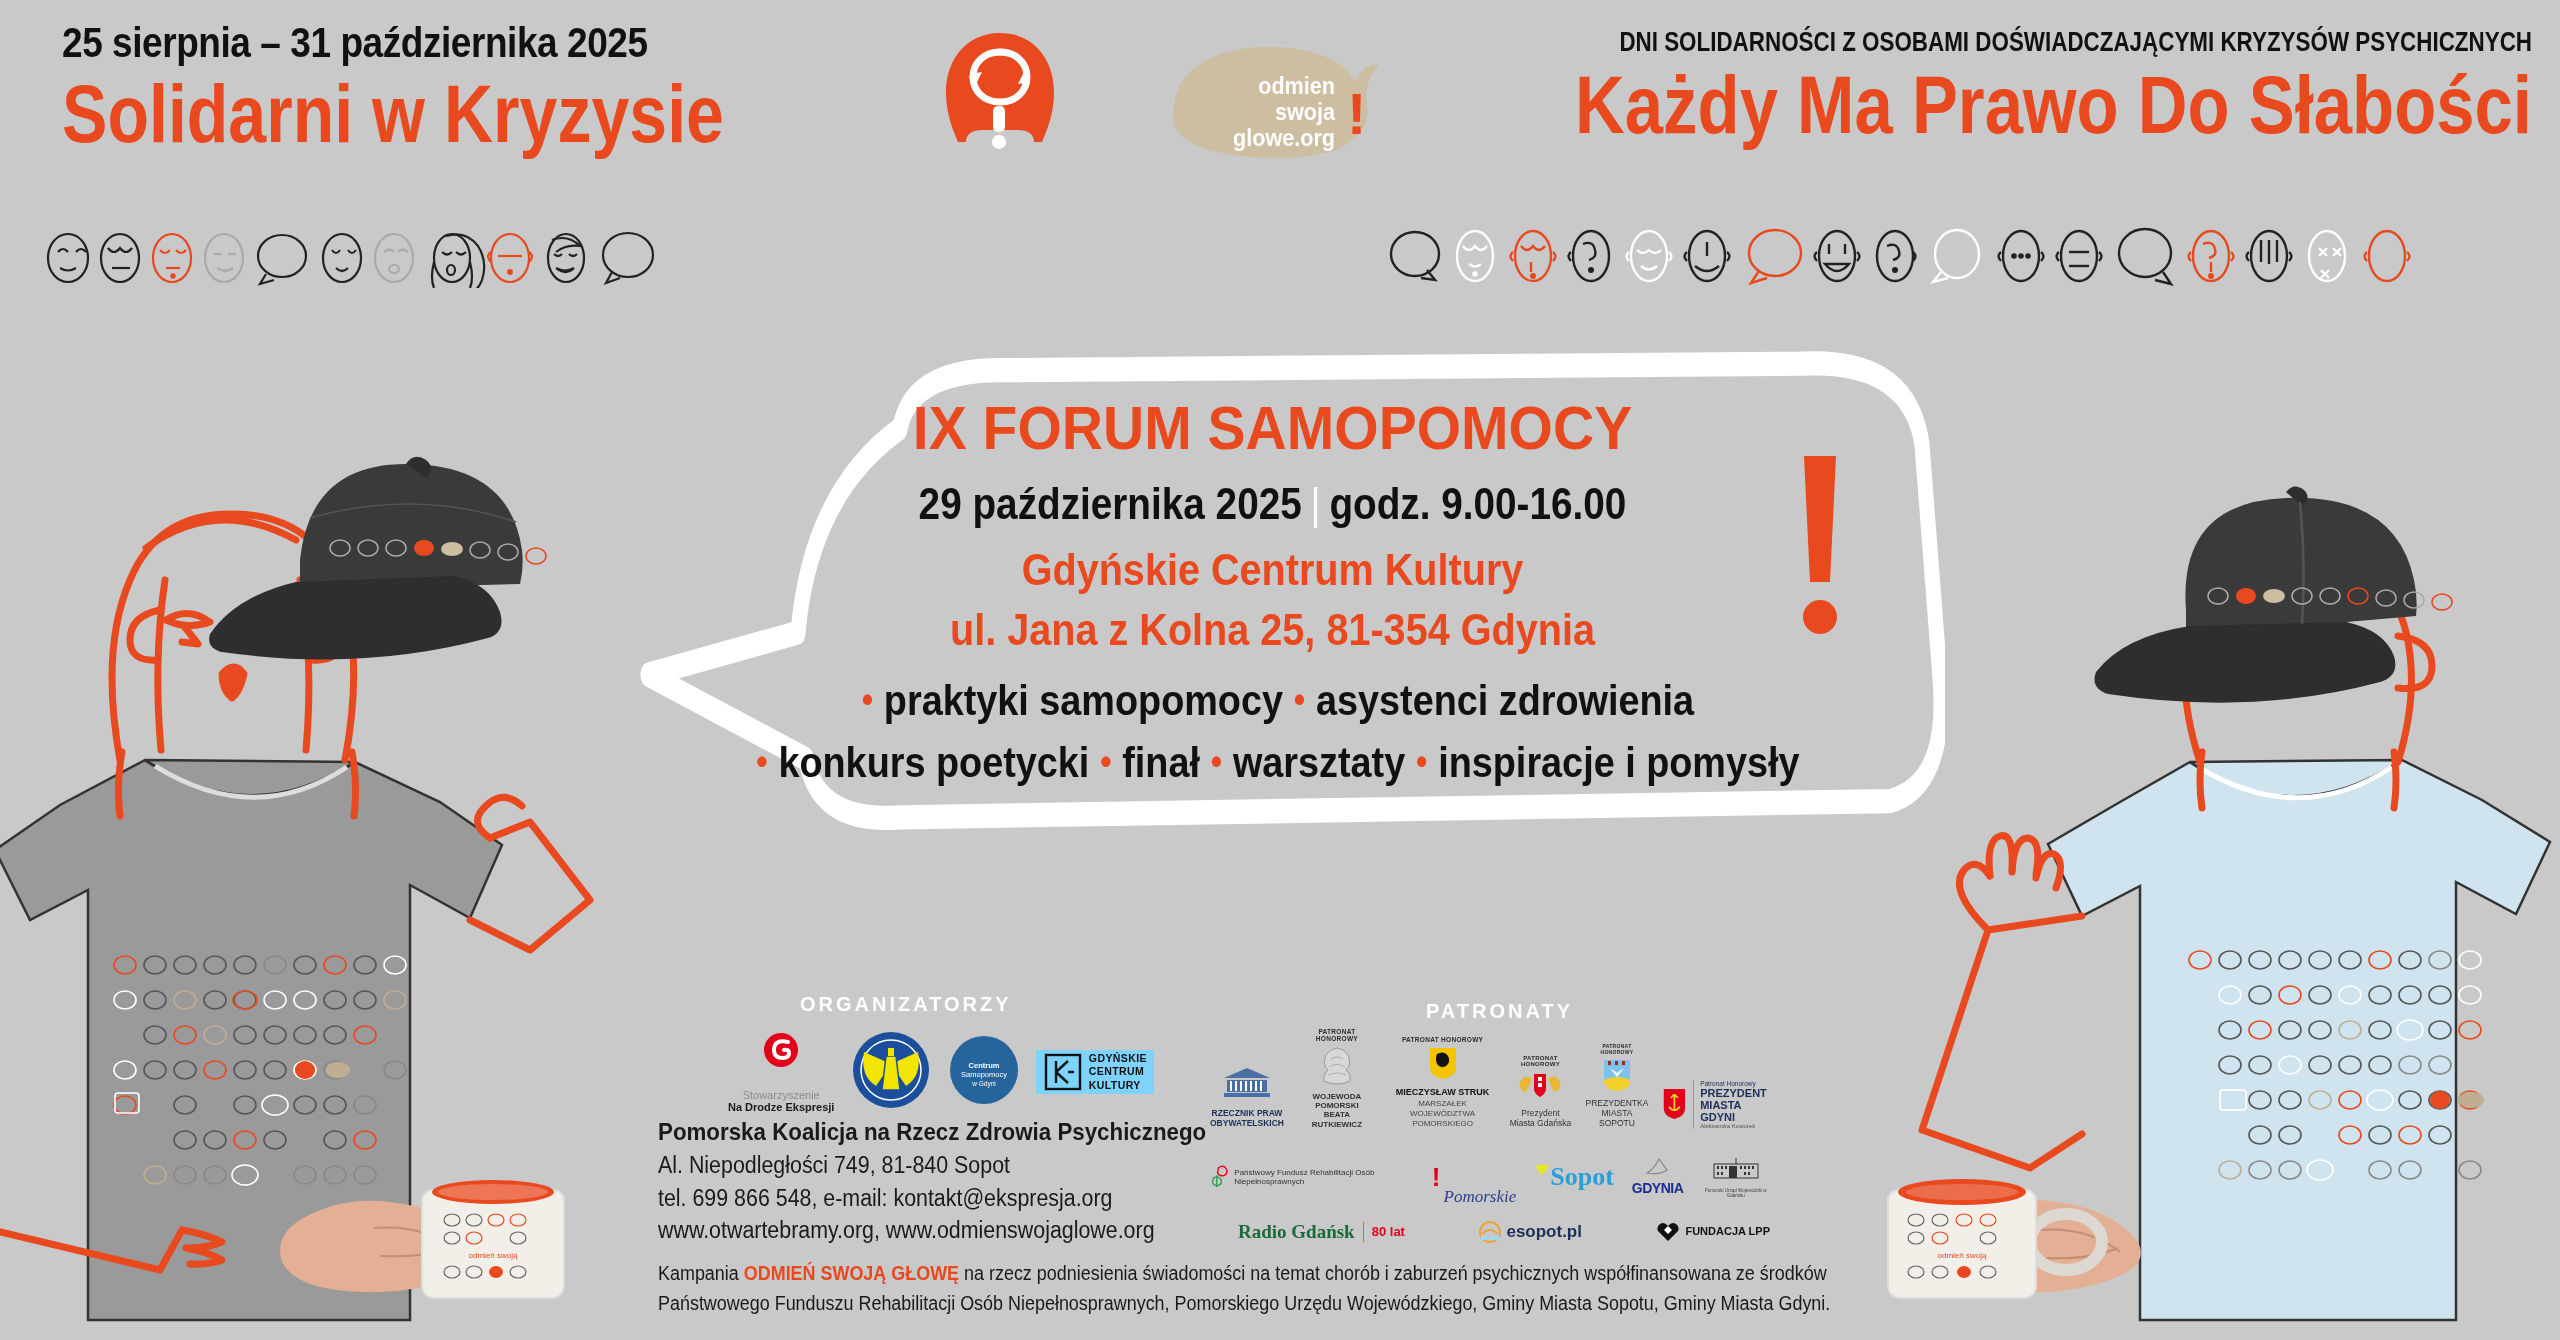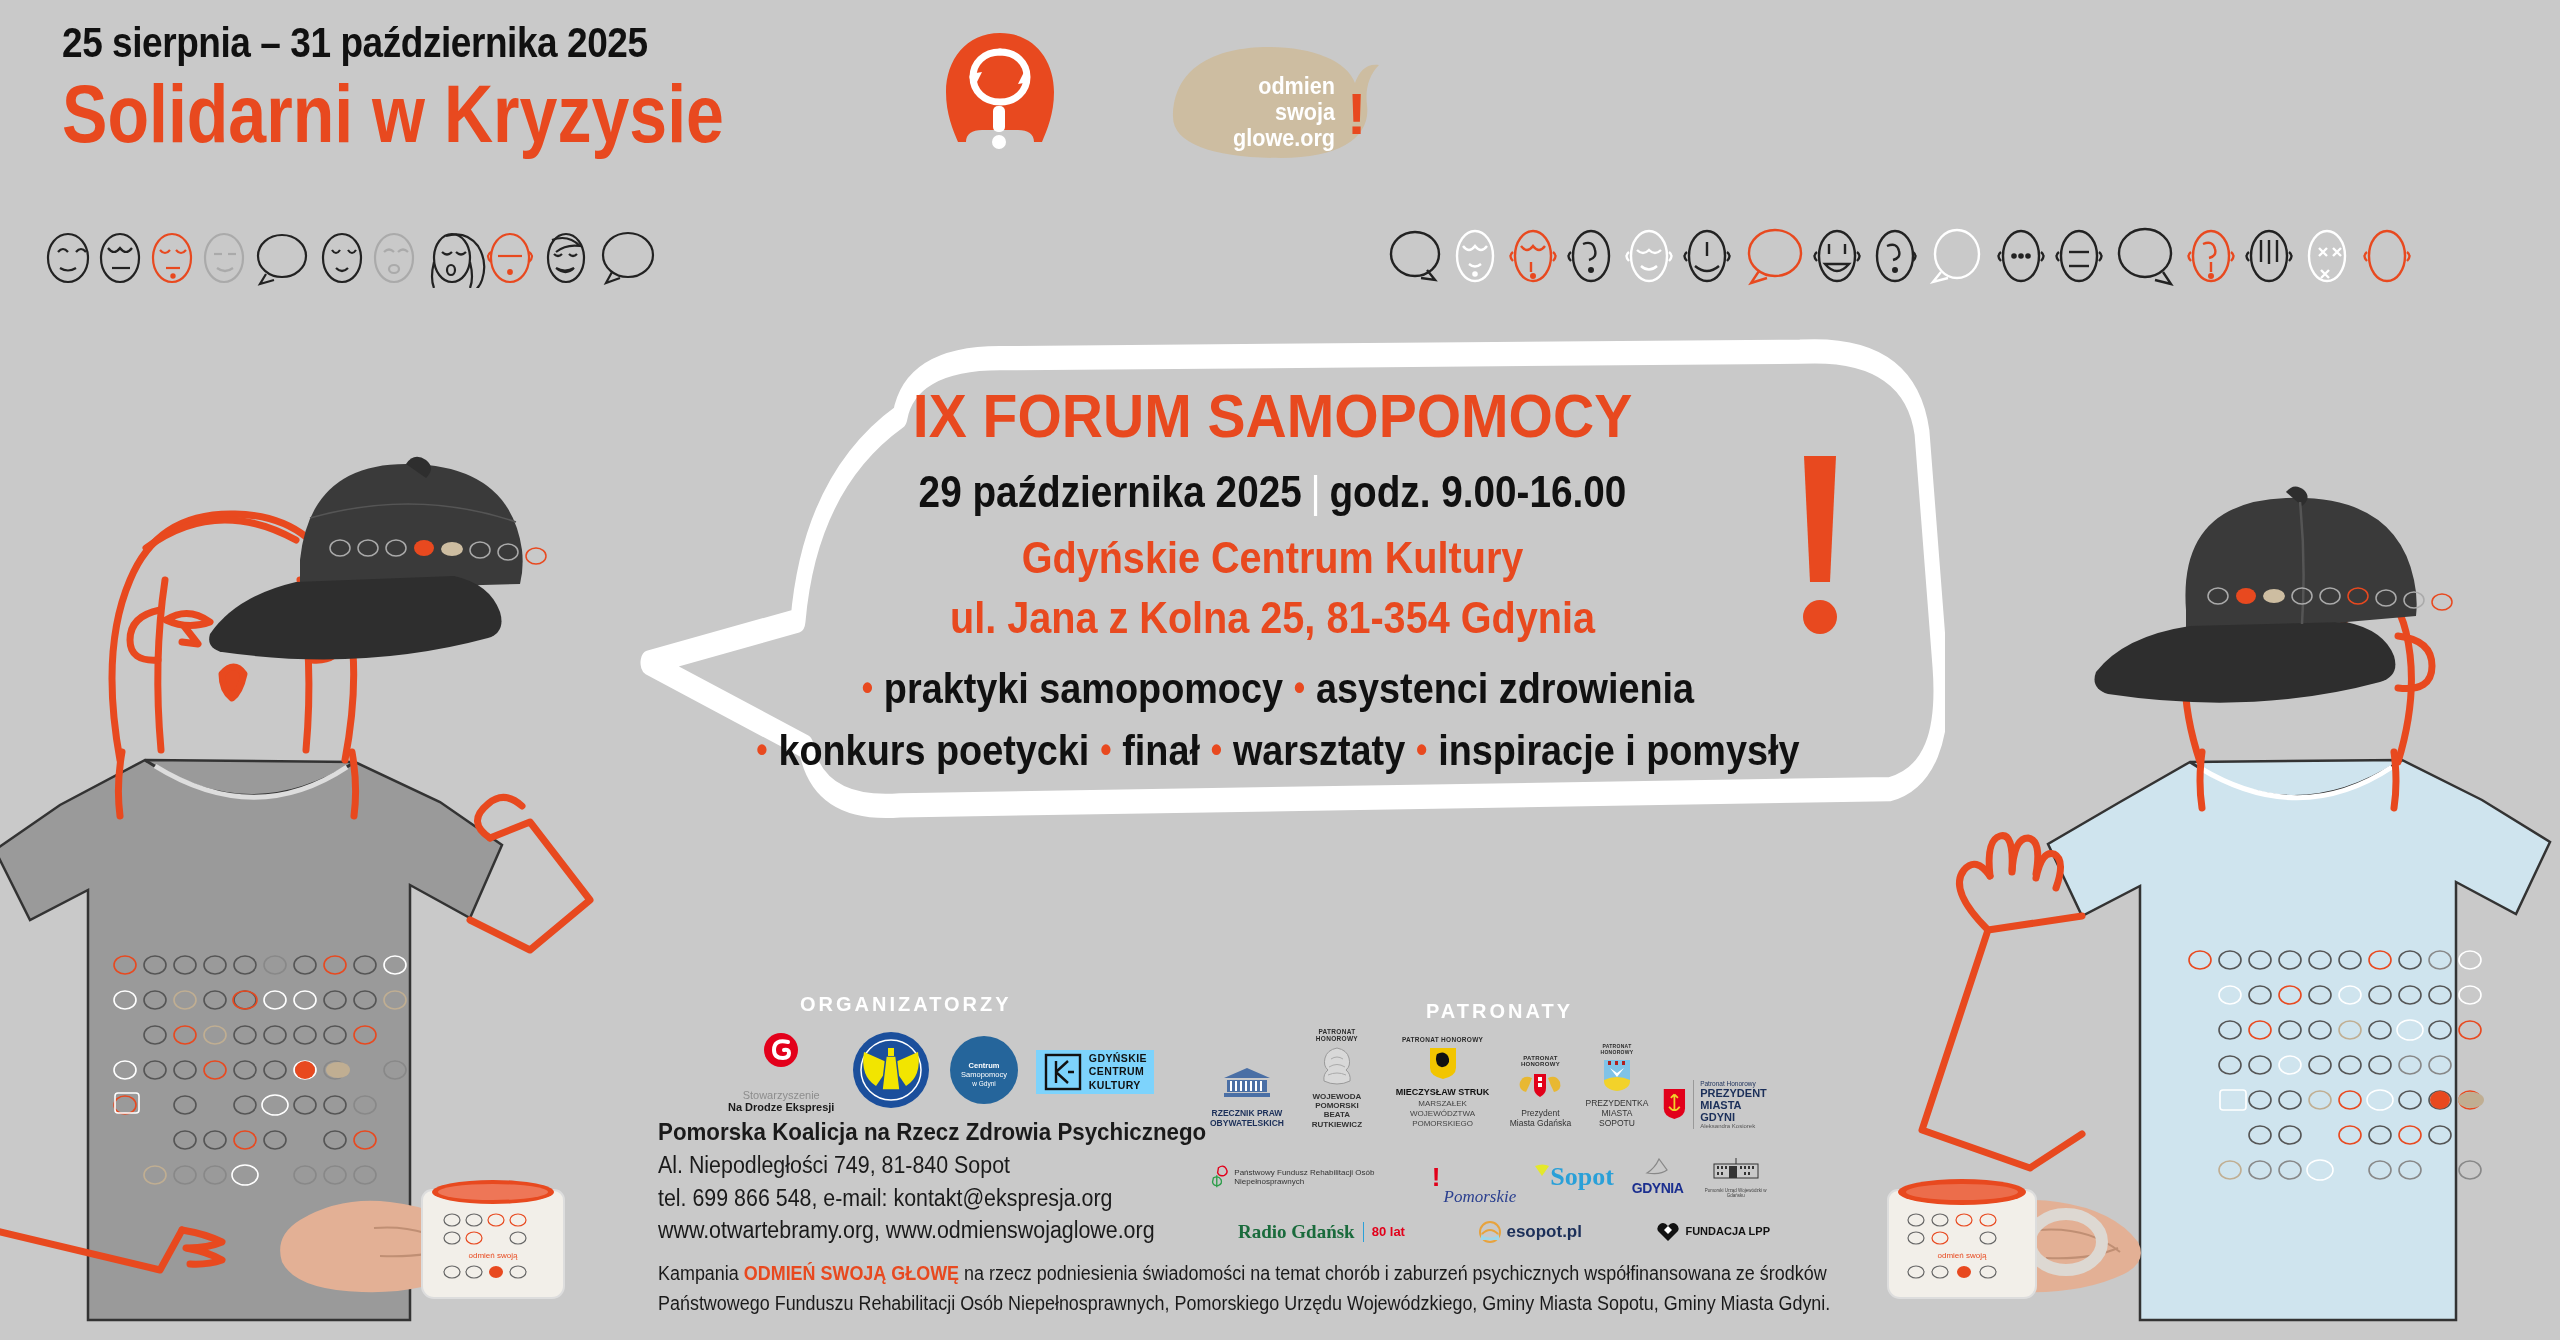--- a/index.html
+++ b/index.html
@@ -93,21 +93,21 @@
   }
 
   
   .faces-row { position: absolute; display: flex; align-items: center; }
   .faces-left  { left: 42px;  top: 228px; gap: 6px; }
   .faces-right { left: 1385px; top: 226px; gap: 8px; }
 
   
   .bubble {
     position: absolute;
-    left: 600px; top: 324px;
+    left: 600px; top: 336px;
     width: 1345px; height: 520px;
   }
   .bubble-content {
     position: absolute;
     left: 0; top: 56px; width: 1345px;
     text-align: center;
   }
   .ev-title {
     font-family: "Liberation Sans Narrow","Liberation Sans",sans-serif;
     font-weight: bold; font-size: 62px; color:#e8491f;
@@ -222,20 +222,24 @@
       <path d="M8 72 C8 24 48 2 104 2 C148 2 182 16 190 38 C194 26 202 18 214 20 C204 30 200 44 202 60 C206 92 176 113 116 113 C52 113 8 100 8 72 Z" fill="#cdbda1"></path>
     </svg>
     <div class="txt">
       <div>odmien</div>
       <div>swoja</div>
       <div>glowe.org</div>
     </div>
     <div class="bang">!</div>
   </div>
 
+  <div class="hdr-right">
+    <div class="subtitle-right">DNI SOLIDARNOŚCI Z OSOBAMI DOŚWIADCZAJĄCYMI KRYZYSÓW PSYCHICZNYCH</div>
+    <div class="title-right">Każdy Ma Prawo Do Słabości</div>
+  </div>
 
   <div class="faces-row faces-left">
     <svg width="780" height="60" viewBox="0 0 780 60">
       <g fill="none" stroke-width="2.2">
         <g stroke="#222">
             <ellipse cx="26" cy="30" rx="20" ry="24"></ellipse>
             <path d="M16 24 q5 -6 10 0"></path>
             <path d="M34 24 q5 -6 10 0"></path>
             <path d="M18 40 q8 5 16 0"></path>
           </g>

